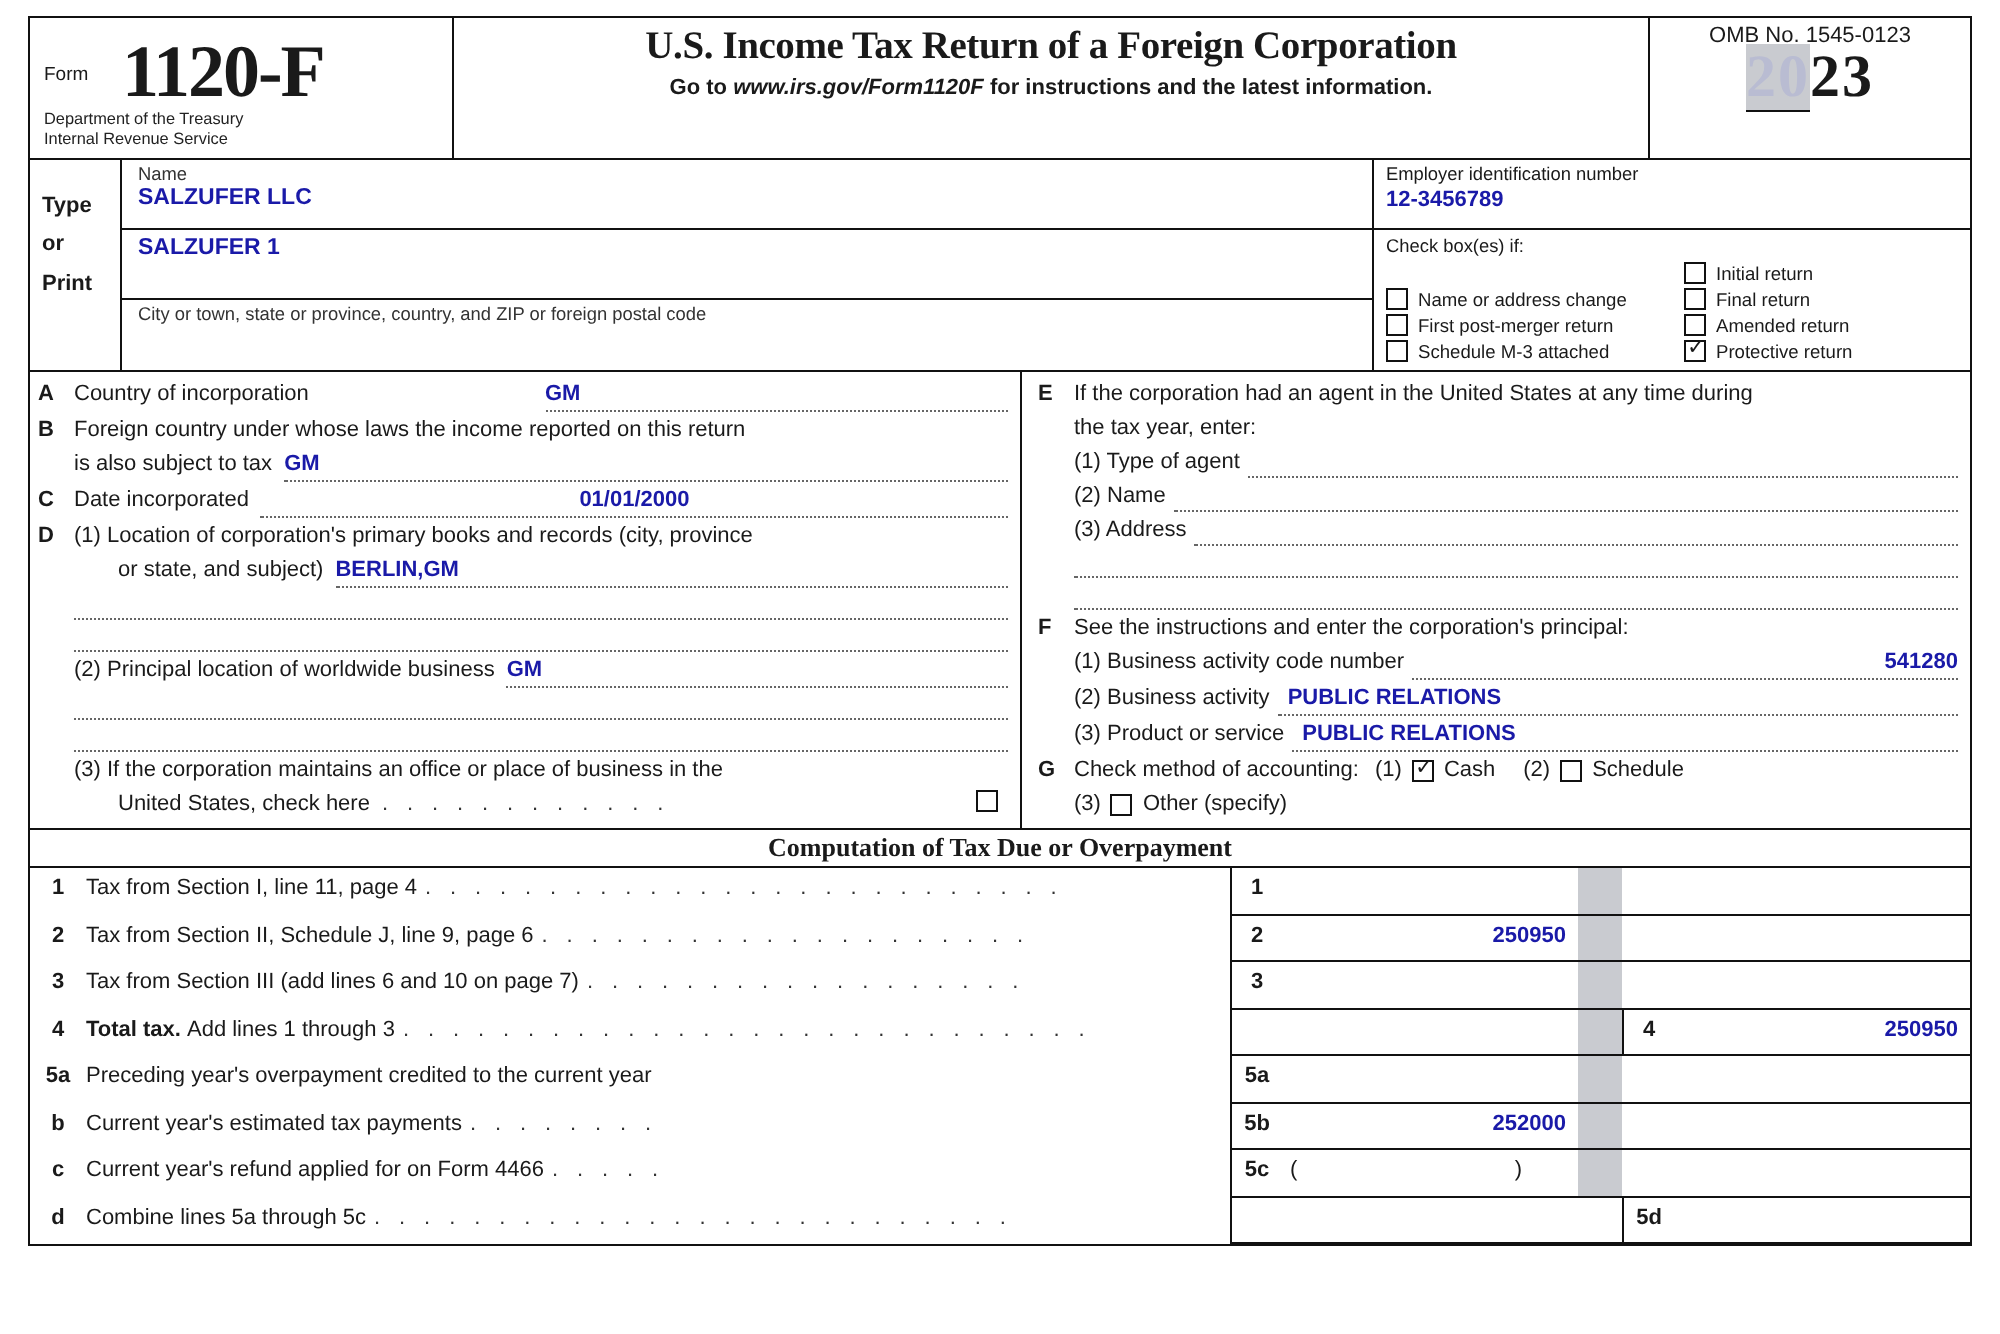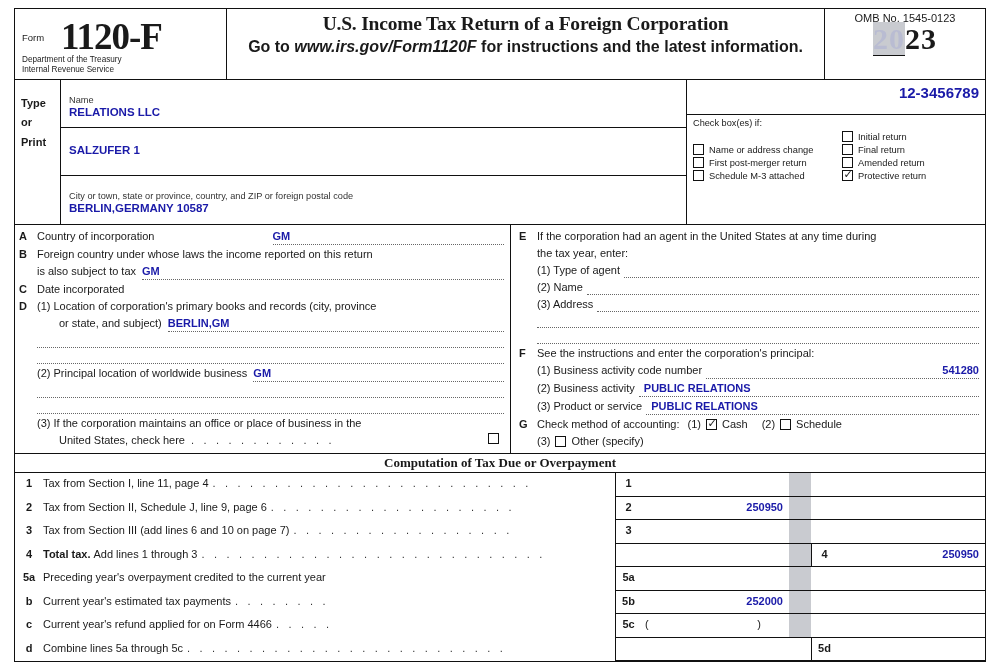--- a/index.html
+++ b/index.html
@@ -20,39 +20,39 @@
   .hdr { display:flex; border:1.6px solid #111; height:72px; }
   .hdr-left { width:212px; border-right:1.6px solid #111; position:relative; padding:4px 6px 2px 6px; }
   .form-word { font-size:9.5px; position:absolute; left:7px; top:23px; }
   .form-num { font-size:37px; font-weight:bold; letter-spacing:-1px; position:absolute; left:46px; top:6px; font-family:"Liberation Serif", serif; }
   .dept { position:absolute; left:7px; top:46px; font-size:8.2px; line-height:1.25; color:#222; }
 
   .hdr-mid { flex:1; border-right:1.6px solid #111; text-align:center; padding-top:4px; position:relative; }
   .title { font-size:19.5px; font-weight:bold; font-family:"Liberation Serif", serif; letter-spacing:-0.2px; }
   .cal-line { font-size:10px; margin-top:5px; padding:0 8px; text-align:left; }
   .cal-line .fill { border-bottom:1px dotted #555; display:inline-block; }
-  .goto { font-size:16px; font-weight:bold; margin-top:3px; }
+  .goto { font-size:11px; font-weight:bold; margin-top:3px; }
   .goto i { font-style:italic; }
 
   .hdr-right { width:160px; text-align:center; padding-top:3px; }
   .omb { font-size:11px; }
   .year { font-size:30px; font-family:"Liberation Serif", serif; font-weight:bold; margin-top:-2px; letter-spacing:1px; }
   .year .gray { color:#b9bcd2; }
 
   
   .block2 { display:flex; border:1.6px solid #111; border-top:none; }
   .tpcol { width:46px; border-right:1.6px solid #111; font-size:11px; font-weight:bold; padding:14px 4px 0 6px; line-height:1.75; }
   .addrcol { flex:1; border-right:1.6px solid #111; }
-  .arow { border-bottom:1px solid #111; padding:2px 6px 2px 8px; height:35px;margin-top:13px; }
+  .arow { border-bottom:1px solid #111; padding:2px 6px 2px 8px; height:35px; }
   .arow:last-child { border-bottom:none; }
   .alabel { font-size:9.2px; color:#333; }
   .aval { font-size:11.5px; margin-top:1px; }
   .eincol { width:298px; }
   .ein-head { font-size:9.2px; padding:2px 6px; border-bottom:1px solid #111; height:35px; }
-  .ein-val { text-align:right; font-size:15px; margin-top:2px; }
+  .ein-val { text-align:left; font-size:11px; margin-top:2px; }
   .chk-head { font-size:9.2px; padding:3px 6px 0 6px; }
   .chkgrid { display:flex; }
   .chkcol { flex:1; padding:1px 4px 2px 6px; }
   .chkrow { display:flex; align-items:center; font-size:9.3px; margin:2px 0; }
   .box { width:11px; height:11px; border:1px solid #111; display:inline-block; margin-right:5px; flex:none; position:relative; }
   .box.checked:after { content:"✓"; position:absolute; left:0.5px; top:-3px; font-size:11px; line-height:12px; }
 
   
   .mid { display:flex; border:1.6px solid #111; border-top:none; }
   .colL { width:496px; border-right:1.6px solid #111; padding:4px 6px 2px 4px; }
@@ -110,32 +110,32 @@
 
   <div class="block2">
     <div class="tpcol">
       <div>Type</div>
       <div>or</div>
       <div>Print</div>
     </div>
     <div class="addrcol">
       <div class="arow">
         <div class="alabel">Name</div>
-        <div class="aval entry">RELATIONS LLC</div>
+        <div class="aval entry">SALZUFER LLC</div>
       </div>
       <div class="arow">
         <div class="aval entry">SALZUFER 1</div>
       </div>
       <div class="arow">
         <div class="alabel">City or town, state or province, country, and ZIP or foreign postal code</div>
-        <div class="aval entry">BERLIN,GERMANY 10587</div>
       </div>
     </div>
     <div class="eincol">
       <div class="ein-head">
+        <div>Employer identification number</div>
         <div class="ein-val entry">12-3456789</div>
       </div>
       <div class="chk-head">Check box(es) if:</div>
       <div class="chkgrid">
         <div class="chkcol">
           <div class="chkrow" style="visibility:hidden">
               <span class="box"></span>
               <span>x</span>
             </div>
           <div class="chkrow">
@@ -192,20 +192,23 @@
         <div class="ltr"></div>
         <div>is also subject to tax</div>
         <div style="flex:1;border-bottom:1px dotted #666;margin-left:6px;">
           <span class="entry">GM</span>
         </div>
       </div>
 
       <div class="ln">
         <div class="ltr">C</div>
         <div>Date incorporated</div>
+        <div style="flex:1;border-bottom:1px dotted #666;margin-left:6px;text-align:center;">
+          <span class="entry">01/01/2000</span>
+        </div>
       </div>
 
       <div class="ln">
         <div class="ltr">D</div>
         <div class="txt">(1) Location of corporation's primary books and records (city, province</div>
       </div>
       <div class="ln">
         <div class="ltr"></div>
         <div style="padding-left:22px">or state, and subject)</div>
         <div style="flex:1;border-bottom:1px dotted #666;margin-left:6px;">

